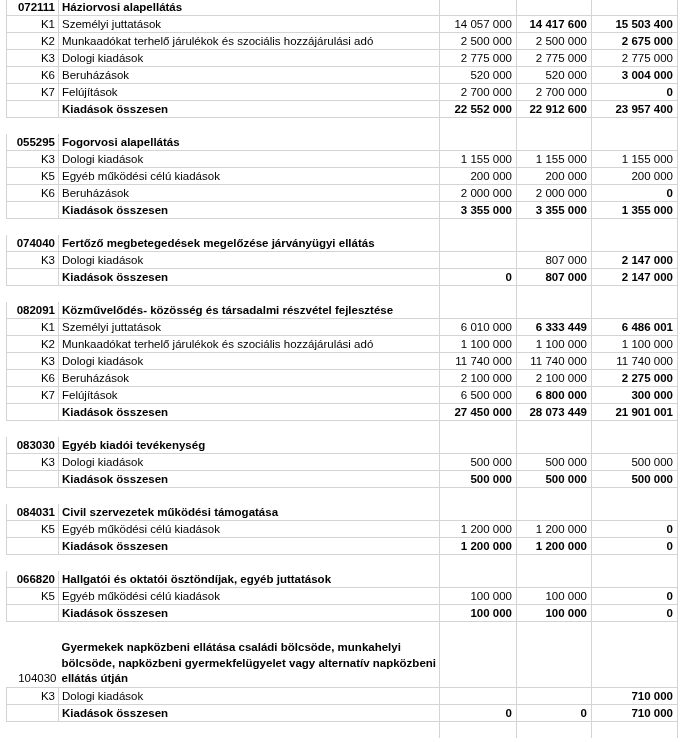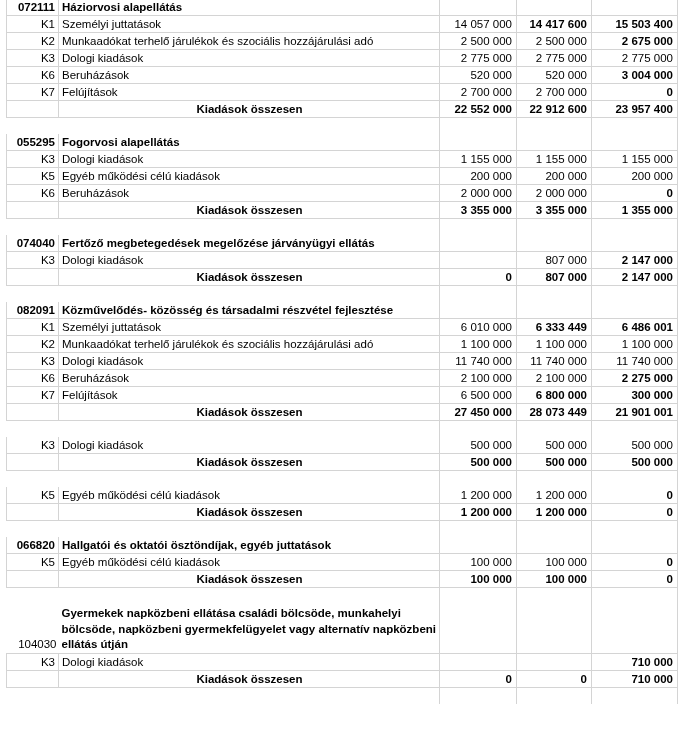--- a/index.html
+++ b/index.html
@@ -72,21 +72,21 @@
   
   tr td.code, tr td.codeblank { border-left: 1px solid #d4d4d4; }
 
   .b { font-weight: bold; }
 
   
   tr.section td.name { font-weight: bold; }
   tr.section td.code { font-weight: bold; }
 
   
-  tr.total td.name { font-weight: bold; text-align: center; }
+  tr.total td.name { font-weight: bold; }
   tr.total td.val  { font-weight: bold; }
 
   
   tr.spacer td {
     height: 16px;
     border-bottom: none;
   }
   tr.spacer td.code { border-left: none; border-right: none; }
   tr.spacer td.name { border-right: 1px solid #d4d4d4; }
   tr.spacer td.val  { border-right: 1px solid #d4d4d4; }
@@ -297,37 +297,51 @@
           <td class="val b">28 073 449</td>
           <td class="val last b">21 901 001</td>
         </tr>
         <tr class="spacer">
           <td class="code"></td>
           <td class="name"></td>
           <td class="val"></td>
           <td class="val"></td>
           <td class="val last"></td>
         </tr>
+        <tr class="data section">
+          <td class="code">083030</td>
+          <td class="name">Egyéb kiadói tevékenység</td>
+          <td class="val"></td>
+          <td class="val"></td>
+          <td class="val last"></td>
+        </tr>
         <tr class="data">
           <td class="code">K3</td>
           <td class="name">Dologi kiadások</td>
           <td class="val">500 000</td>
           <td class="val">500 000</td>
           <td class="val last">500 000</td>
         </tr>
         <tr class="data total">
           <td class="code"></td>
           <td class="name">Kiadások összesen</td>
           <td class="val b">500 000</td>
           <td class="val b">500 000</td>
           <td class="val last b">500 000</td>
         </tr>
         <tr class="spacer">
           <td class="code"></td>
           <td class="name"></td>
+          <td class="val"></td>
+          <td class="val"></td>
+          <td class="val last"></td>
+        </tr>
+        <tr class="data section">
+          <td class="code">084031</td>
+          <td class="name">Civil szervezetek működési támogatása</td>
           <td class="val"></td>
           <td class="val"></td>
           <td class="val last"></td>
         </tr>
         <tr class="data">
           <td class="code">K5</td>
           <td class="name">Egyéb működési célú kiadások</td>
           <td class="val">1 200 000</td>
           <td class="val">1 200 000</td>
           <td class="val last b">0</td>

